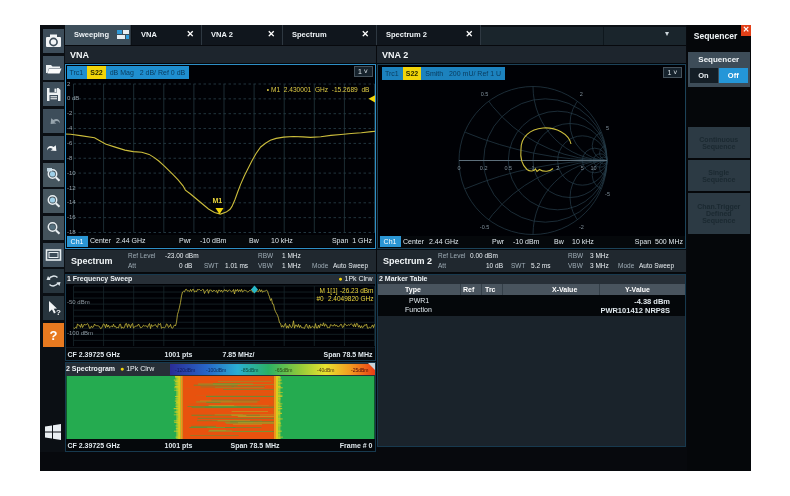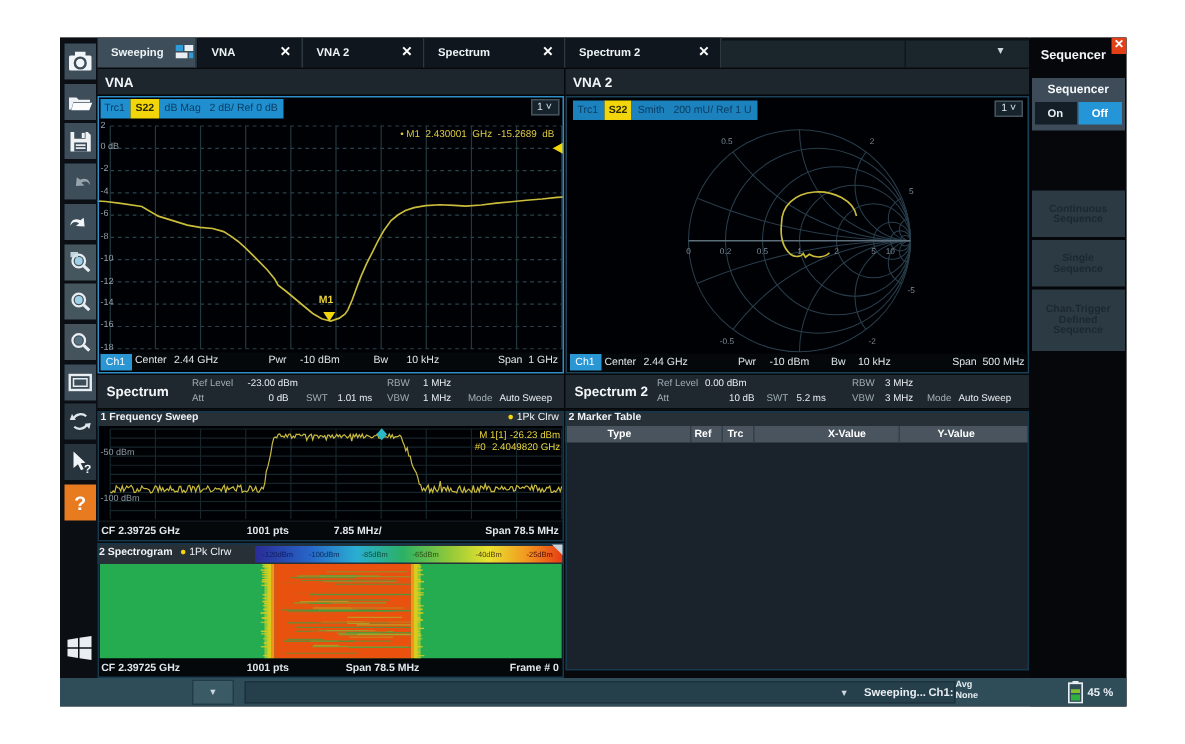--- a/index.html
+++ b/index.html
@@ -486,20 +486,26 @@
         <span class="a b" style="left:28px;top:1.5px;font-size:7px;color:#fff">Type</span>
         <span class="a b" style="left:86px;top:1.5px;font-size:7px;color:#fff">Ref</span>
         <span class="a b" style="left:108px;top:1.5px;font-size:7px;color:#fff">Trc</span>
         <span class="a b" style="left:175px;top:1.5px;font-size:7px;color:#fff">X-Value</span>
         <span class="a b" style="left:248px;top:1.5px;font-size:7px;color:#fff">Y-Value</span>
         <span class="a" style="left:83px;top:0;width:1px;height:11px;background:#343f48"></span>
         <span class="a" style="left:104px;top:0;width:1px;height:11px;background:#343f48"></span>
         <span class="a" style="left:125px;top:0;width:1px;height:11px;background:#343f48"></span>
         <span class="a" style="left:222px;top:0;width:1px;height:11px;background:#343f48"></span>
       </div>
+      <div class="a" style="left:0;top:11px;width:309px;height:21px;background:#04070a">
+        <span class="a tt" style="left:32px;top:1.5px">PWR1</span>
+        <span class="a tt b" style="right:16px;top:1.5px;font-size:7.5px">-4.38 dBm</span>
+        <span class="a tt" style="left:28px;top:11px">Function</span>
+        <span class="a tt b" style="right:16px;top:11px;font-size:7.5px">PWR101412 NRP8S</span>
+      </div>
     </div>
     <div class="a" style="left:337px;top:248.5px;width:309px;height:173px;border:1px solid #17394e"></div>
     <div class="a" style="left:646.5px;top:0;width:64.5px;height:446px;background:#05070a">
       <div class="a b" style="left:0;top:6px;width:58px;text-align:center;font-size:8.5px;color:#f2f6f8">Sequencer</div>
       <div class="a" style="right:0;top:0;width:10px;height:11px;background:#e34018;color:#fff;font-size:8px;font-weight:bold;text-align:center;line-height:10.5px">✕</div>
       <div class="a" style="left:1px;top:27px;width:62.5px;height:35px;background:#3d4c58">
         <div class="a b" style="left:0;top:3px;width:62.5px;text-align:center;font-size:8px;color:#f2f6f8">Sequencer</div>
         <div class="a" style="left:2px;top:16px;width:28px;height:15px;background:#141e26;color:#e8eef2;font-size:7.5px;font-weight:bold;text-align:center;line-height:15px">On</div>
         <div class="a" style="left:31px;top:16px;width:29.5px;height:15px;background:#2496d8;color:#fff;font-size:7.5px;font-weight:bold;text-align:center;line-height:15px">Off</div>
       </div>
@@ -510,29 +516,12 @@
       <div class="a" style="left:1px;top:135px;width:62.5px;height:31px;background:#2c3a44;color:#1b2931;font-size:7px;font-weight:bold;text-align:center;display:flex;flex-direction:column;justify-content:center">
         <div>Single</div>
         <div>Sequence</div>
       </div>
       <div class="a" style="left:1px;top:168px;width:62.5px;height:41px;background:#2c3a44;color:#1b2931;font-size:7px;font-weight:bold;text-align:center;display:flex;flex-direction:column;justify-content:center">
         <div>Chan.Trigger</div>
         <div>Defined</div>
         <div>Sequence</div>
       </div>
     </div>
-    <div class="a" style="left:0;top:427px;width:711px;height:19px;background:#2e4d59">
-      <div class="a" style="left:88px;top:1px;width:28px;height:17px;background:#3a5a66;border:1px solid #223c46;color:#cfdae0;font-size:7px;text-align:center;line-height:16px">▾</div>
-      <div class="a" style="left:123px;top:2px;width:474px;height:15px;background:#253f4b;border:1px solid #1c333d"></div>
-      <span class="a" style="left:521px;top:6px;font-size:7px;color:#cfdae0">▾</span>
-      <span class="a b" style="left:536px;top:5px;font-size:7.5px;color:#e8eef2">Sweeping...</span>
-      <span class="a b" style="left:579px;top:5px;font-size:7.5px;color:#e8eef2">Ch1:</span>
-      <span class="a b" style="left:597px;top:1.5px;font-size:6px;color:#e8eef2;line-height:7px">Avg<br>None</span>
-      <div class="a" style="left:672px;top:2px;width:10px;height:15px">
-        <svg width="10" height="15">
-          <rect x="3" y="0" width="4" height="1.5" fill="#e8eef2"></rect>
-          <rect x="0.5" y="1.5" width="9" height="13" fill="none" stroke="#e8eef2" stroke-width="1.2"></rect>
-          <rect x="2" y="9" width="6" height="4" fill="#30b040"></rect>
-          <rect x="2" y="5.5" width="6" height="2.5" fill="#80c030"></rect>
-        </svg>
-      </div>
-      <span class="a b" style="left:685px;top:5px;font-size:7.5px;color:#e8eef2">45 %</span>
-    </div>
   </div>
 </body></html>

